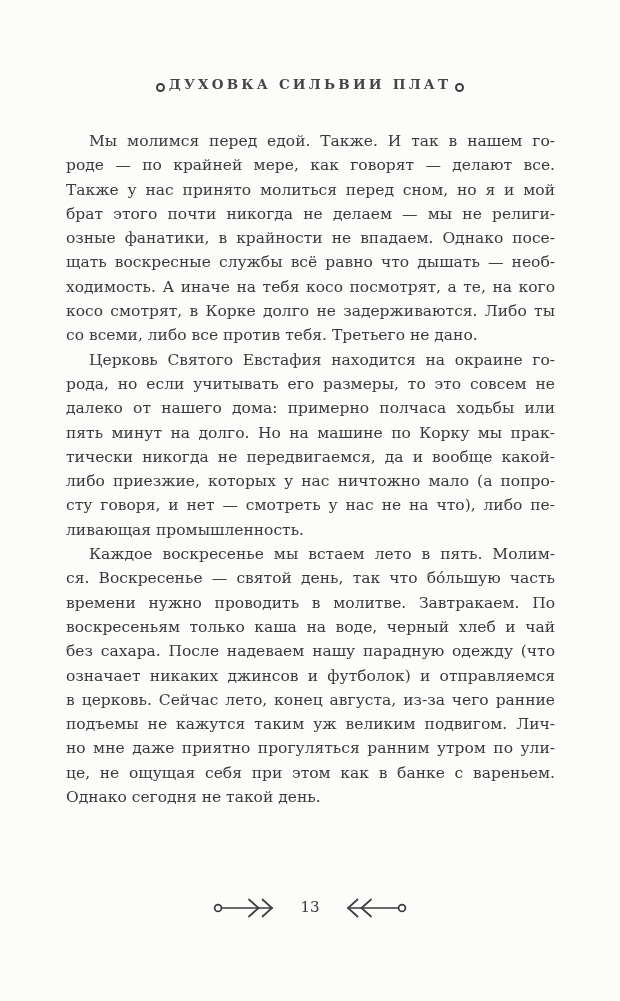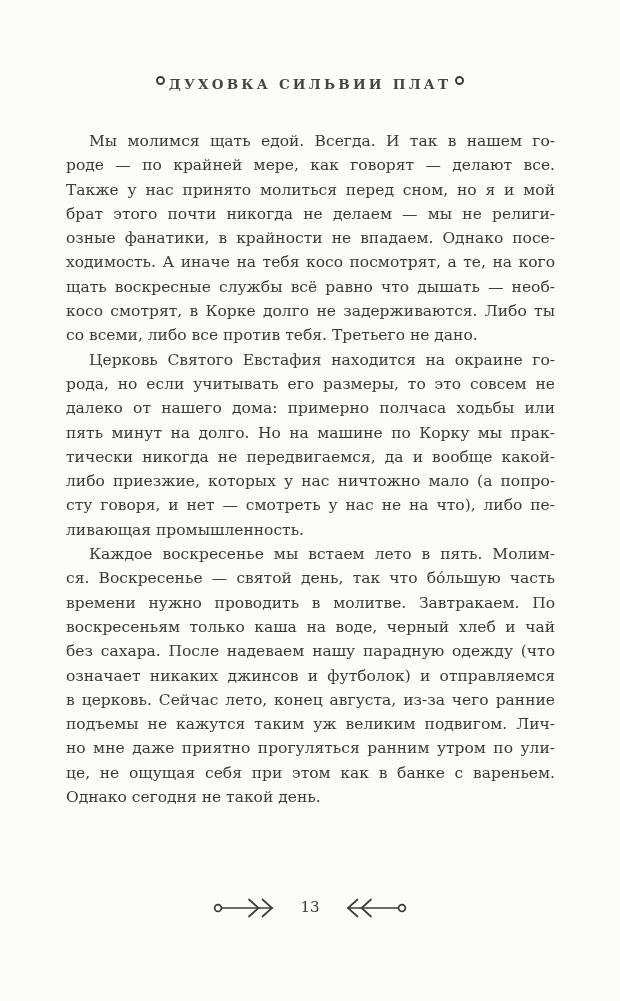--- a/index.html
+++ b/index.html
@@ -18,21 +18,21 @@
     overflow: hidden;
   }
   
   .running-header {
     position: absolute;
     top: 76px;
     left: 0;
     right: 0;
     display: flex;
     justify-content: center;
-    align-items: flex-start;
+    align-items: flex-end;
     gap: 4px;
   }
   .chapter-title {
     margin: 0;
     font-size: 13.5px;
     font-weight: 600;
     letter-spacing: 3.2px;
     color: #454545;
     white-space: nowrap;
   }
@@ -98,27 +98,27 @@
 <div class="page">
 
   <header class="running-header">
     <span class="ring"></span>
     <h1 class="chapter-title">ДУХОВКА СИЛЬВИИ ПЛАТ</h1>
     <span class="ring"></span>
   </header>
 
   <main class="page-text">
       <div class="para">
-        <div class="line first">Мы молимся щать едой. Всегда. И так в нашем го-</div>
+        <div class="line first">Мы молимся перед едой. Также. И так в нашем го-</div>
         <div class="line">роде — по крайней мере, как говорят — делают все.</div>
         <div class="line">Также у нас принято молиться перед сном, но я и мой</div>
         <div class="line">брат этого почти никогда не делаем — мы не религи-</div>
         <div class="line">озные фанатики, в крайности не впадаем. Однако посе-</div>
+        <div class="line">щать воскресные службы всё равно что дышать — необ-</div>
         <div class="line">ходимость. А иначе на тебя косо посмотрят, а те, на кого</div>
-        <div class="line">щать воскресные службы всё равно что дышать — необ-</div>
         <div class="line">косо смотрят, в Корке долго не задерживаются. Либо ты</div>
         <div class="line last">со всеми, либо все против тебя. Третьего не дано.</div>
       </div>
       <div class="para">
         <div class="line first">Церковь Святого Евстафия находится на окраине го-</div>
         <div class="line">рода, но если учитывать его размеры, то это совсем не</div>
         <div class="line">далеко от нашего дома: примерно полчаса ходьбы или</div>
         <div class="line">пять минут на долго. Но на машине по Корку мы прак-</div>
         <div class="line">тически никогда не передвигаемся, да и вообще какой-</div>
         <div class="line">либо приезжие, которых у нас ничтожно мало (а попро-</div>

